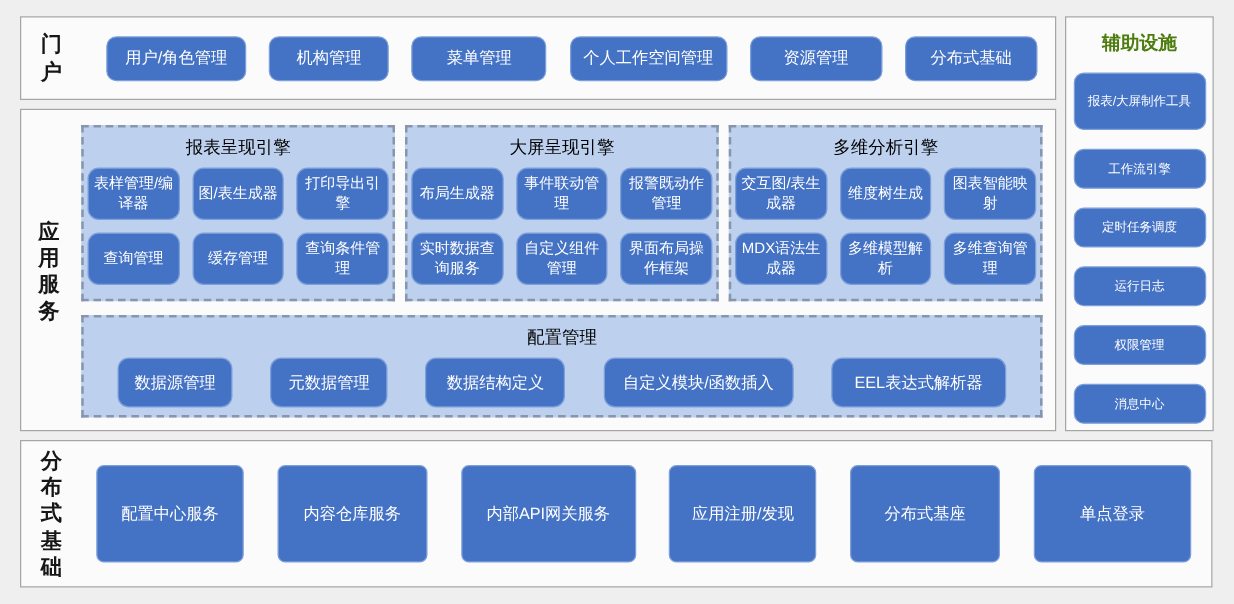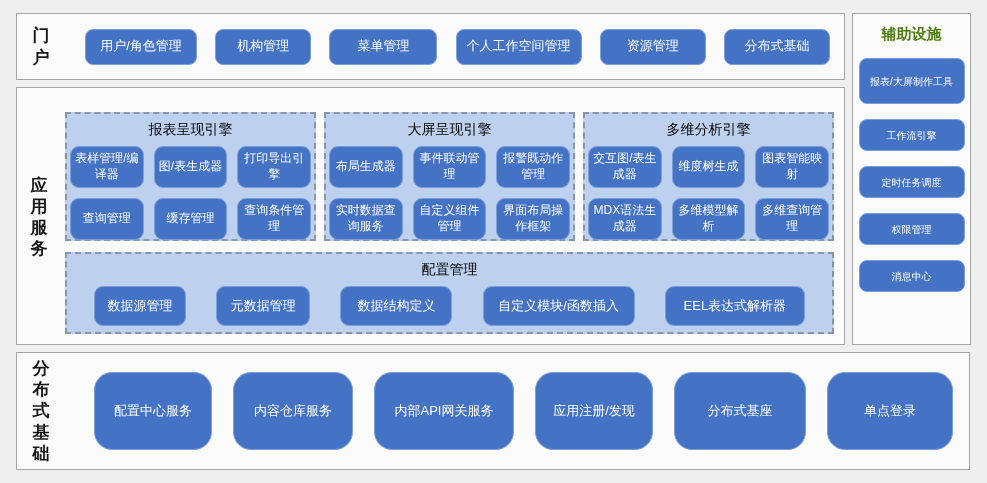--- a/index.html
+++ b/index.html
@@ -20,38 +20,38 @@
     line-height:1.3; flex:none; cursor:default;
   }
   
   .portal { left:16px; top:13px; width:829px; height:67px; display:flex; align-items:center; padding:0 14px; }
   .portal-btns { flex:1; display:flex; justify-content:space-between; padding-left:34px; }
   .portal-btn { height:36px; font-size:13px; padding:2px 6px; }
   
   .apps { left:16px; top:87px; width:829px; height:258px; display:flex; align-items:center; padding:12px 10px 10px 12px; }
   .apps .vlabel { margin-right:16px; }
   .apps-content { flex:1; display:flex; flex-direction:column; height:100%; }
-  .panel { background:#bdd0ee; border:2px dashed #8795ad; padding:4px 3px;margin-top:12px; }
+  .panel { background:#bdd0ee; border:2px dashed #8795ad; padding:4px 3px; }
   .engines-row { display:flex; gap:8px; height:141px; }
   .engine { flex:1; }
   .panel-title { text-align:center; font-size:14px; color:#000; margin:3px 0 7px; }
   .engine-grid { display:grid; grid-template-columns:repeat(3,1fr); gap:10px; }
   .engine-btn { height:42px; font-size:12px; padding:2px 3px; border-radius:9px; }
   .config { margin-top:11px; flex:1; padding:4px 12px; }
   .config-row { display:flex; justify-content:space-around; align-items:center; margin-top:7px; }
   .config-btn { height:40px; font-size:13px; border-radius:9px; padding:2px 8px; }
   
   .aux { left:852px; top:13px; width:119px; height:332px; display:flex; flex-direction:column; align-items:center; padding-top:11px; }
   .aux-title { font-size:15px; font-weight:bold; color:#4d7c0f; margin-bottom:14px; }
   .aux-btn { width:106px; min-height:32px; font-size:10px; margin-bottom:15px; padding:3px 4px; }
   .aux-btn.tall { min-height:46px; }
   
   .foundation { left:16px; top:352px; width:954px; height:118px; display:flex; align-items:center; padding:0 16px 0 14px; }
   .foundation-row { flex:1; display:flex; justify-content:space-between; align-items:center; padding-left:26px; }
-  .foundation-btn { height:78px; font-size:13px; border-radius:18px; padding:4px 10px;margin-left:17px; }
+  .foundation-btn { height:78px; font-size:13px; border-radius:6px; padding:4px 10px; }
 </style>
 </head>
 <body>
 
 <div class="canvas">
 
   <div class="section portal">
     <div class="vlabel">门户</div>
     <div class="portal-btns">
       <div class="btn portal-btn" style="width:112px">用户/角色管理</div>
@@ -117,29 +117,30 @@
         </div>
       </div>
     </div>
   </div>
 
   <div class="section aux">
     <div class="aux-title">辅助设施</div>
     <div class="btn aux-btn tall">报表/大屏制作工具</div>
     <div class="btn aux-btn">工作流引擎</div>
     <div class="btn aux-btn">定时任务调度</div>
+    <div class="btn aux-btn">运行日志</div>
     <div class="btn aux-btn">权限管理</div>
     <div class="btn aux-btn">消息中心</div>
   </div>
 
   <div class="section foundation">
     <div class="vlabel">分布式基础</div>
     <div class="foundation-row">
       <div class="btn foundation-btn" style="width:118px">配置中心服务</div>
       <div class="btn foundation-btn" style="width:120px">内容仓库服务</div>
       <div class="btn foundation-btn" style="width:140px">内部API网关服务</div>
       <div class="btn foundation-btn" style="width:118px">应用注册/发现</div>
-      <div class="btn foundation-btn" style="width:132px">分布式基座</div>
+      <div class="btn foundation-btn" style="width:120px">分布式基座</div>
       <div class="btn foundation-btn" style="width:126px">单点登录</div>
     </div>
   </div>
 
 </div>
 
 </body></html>

